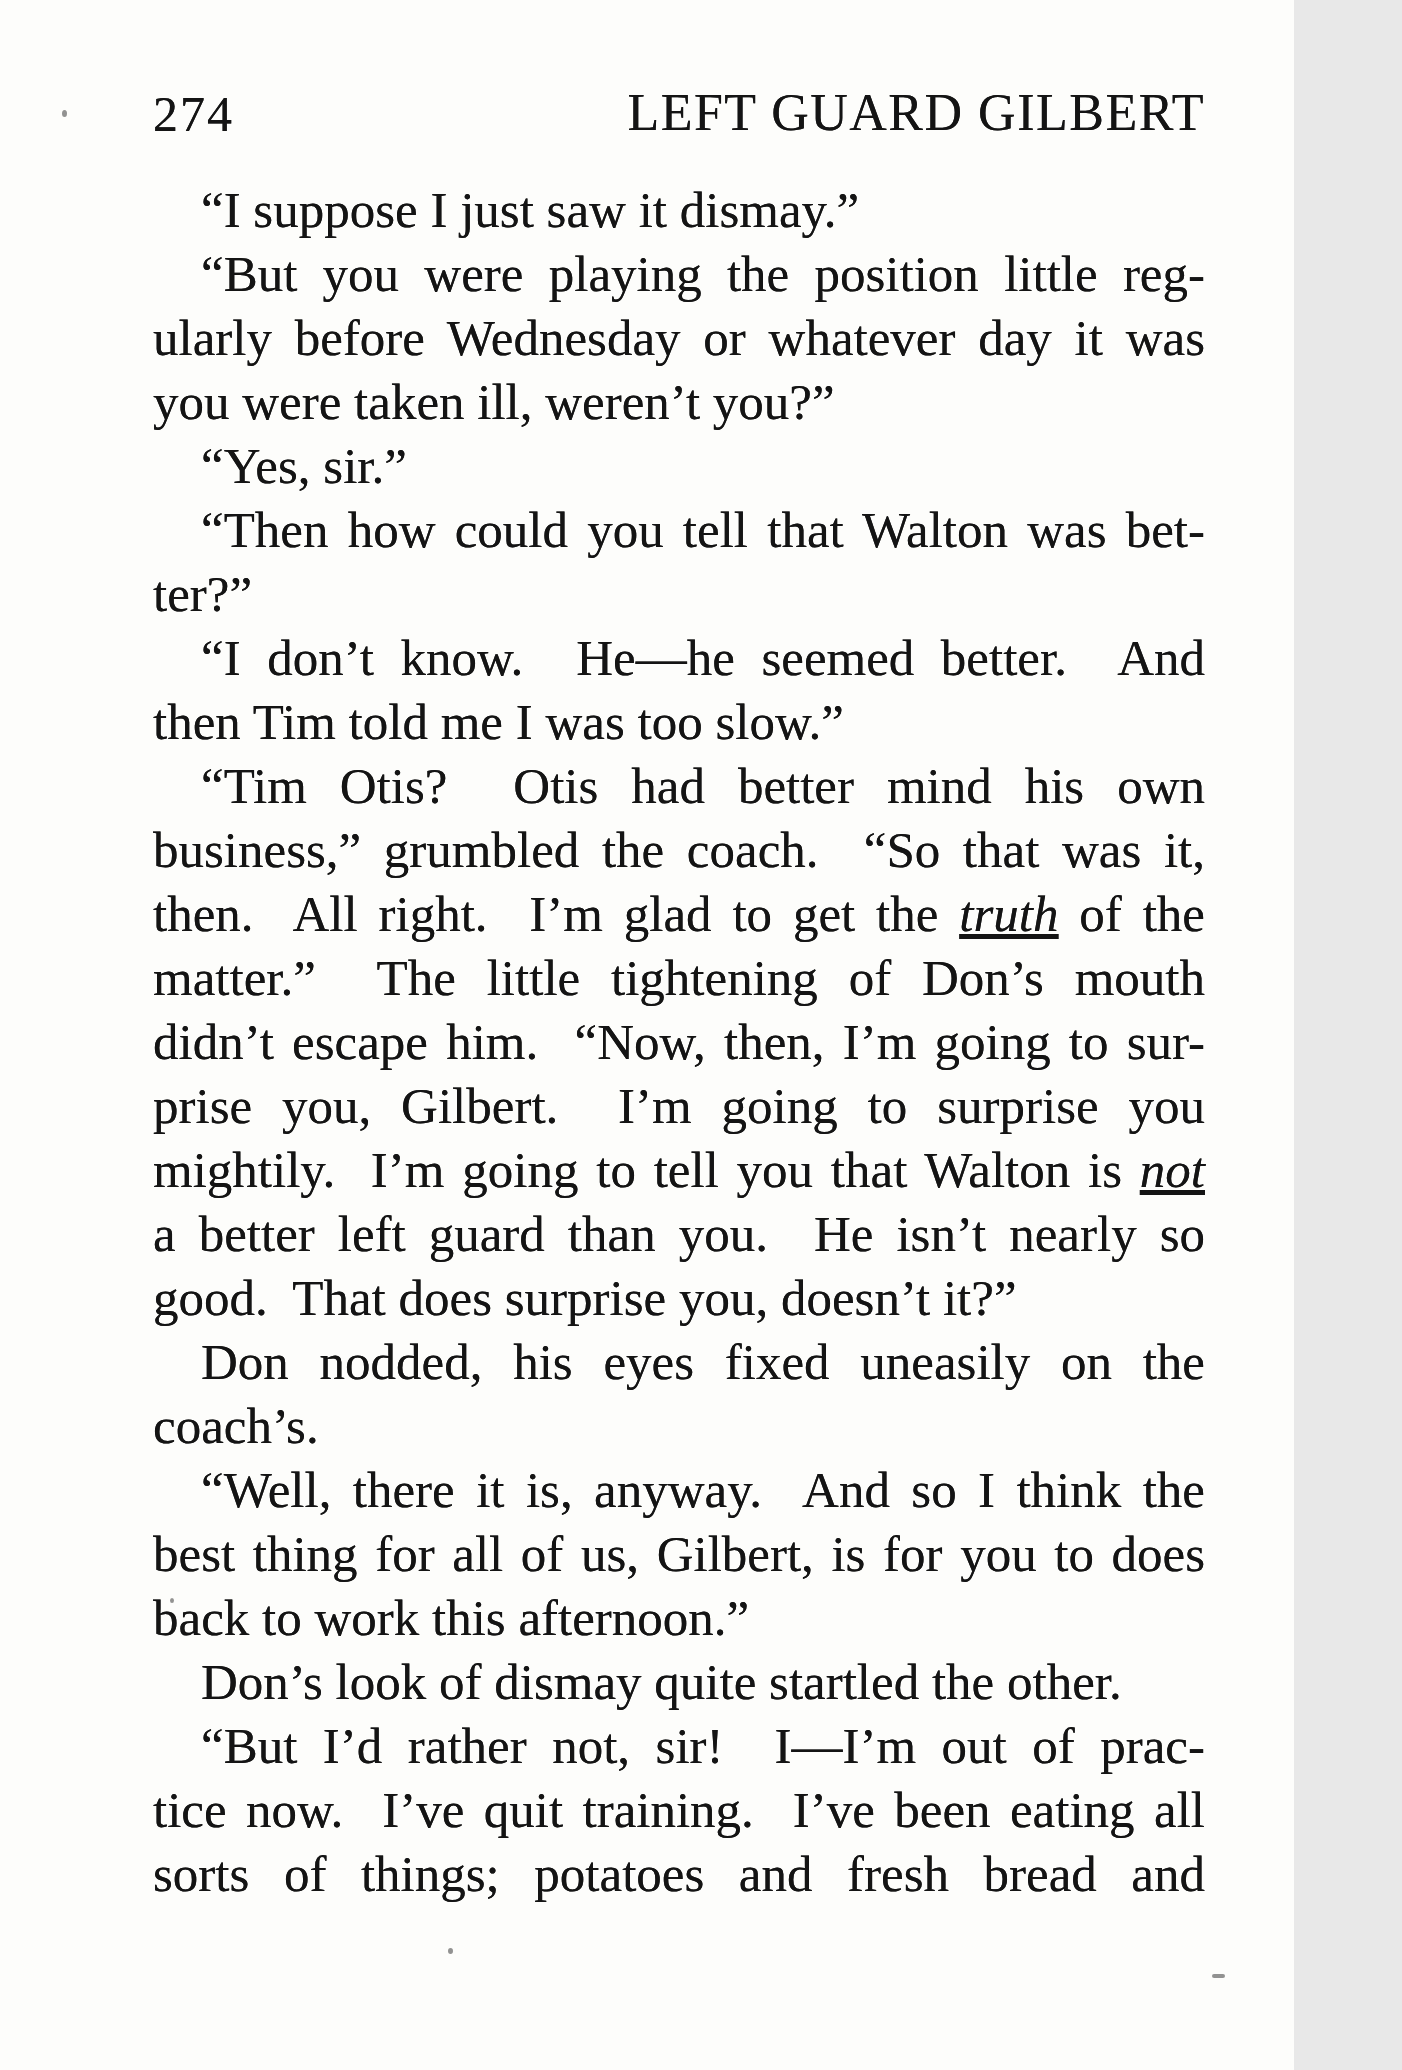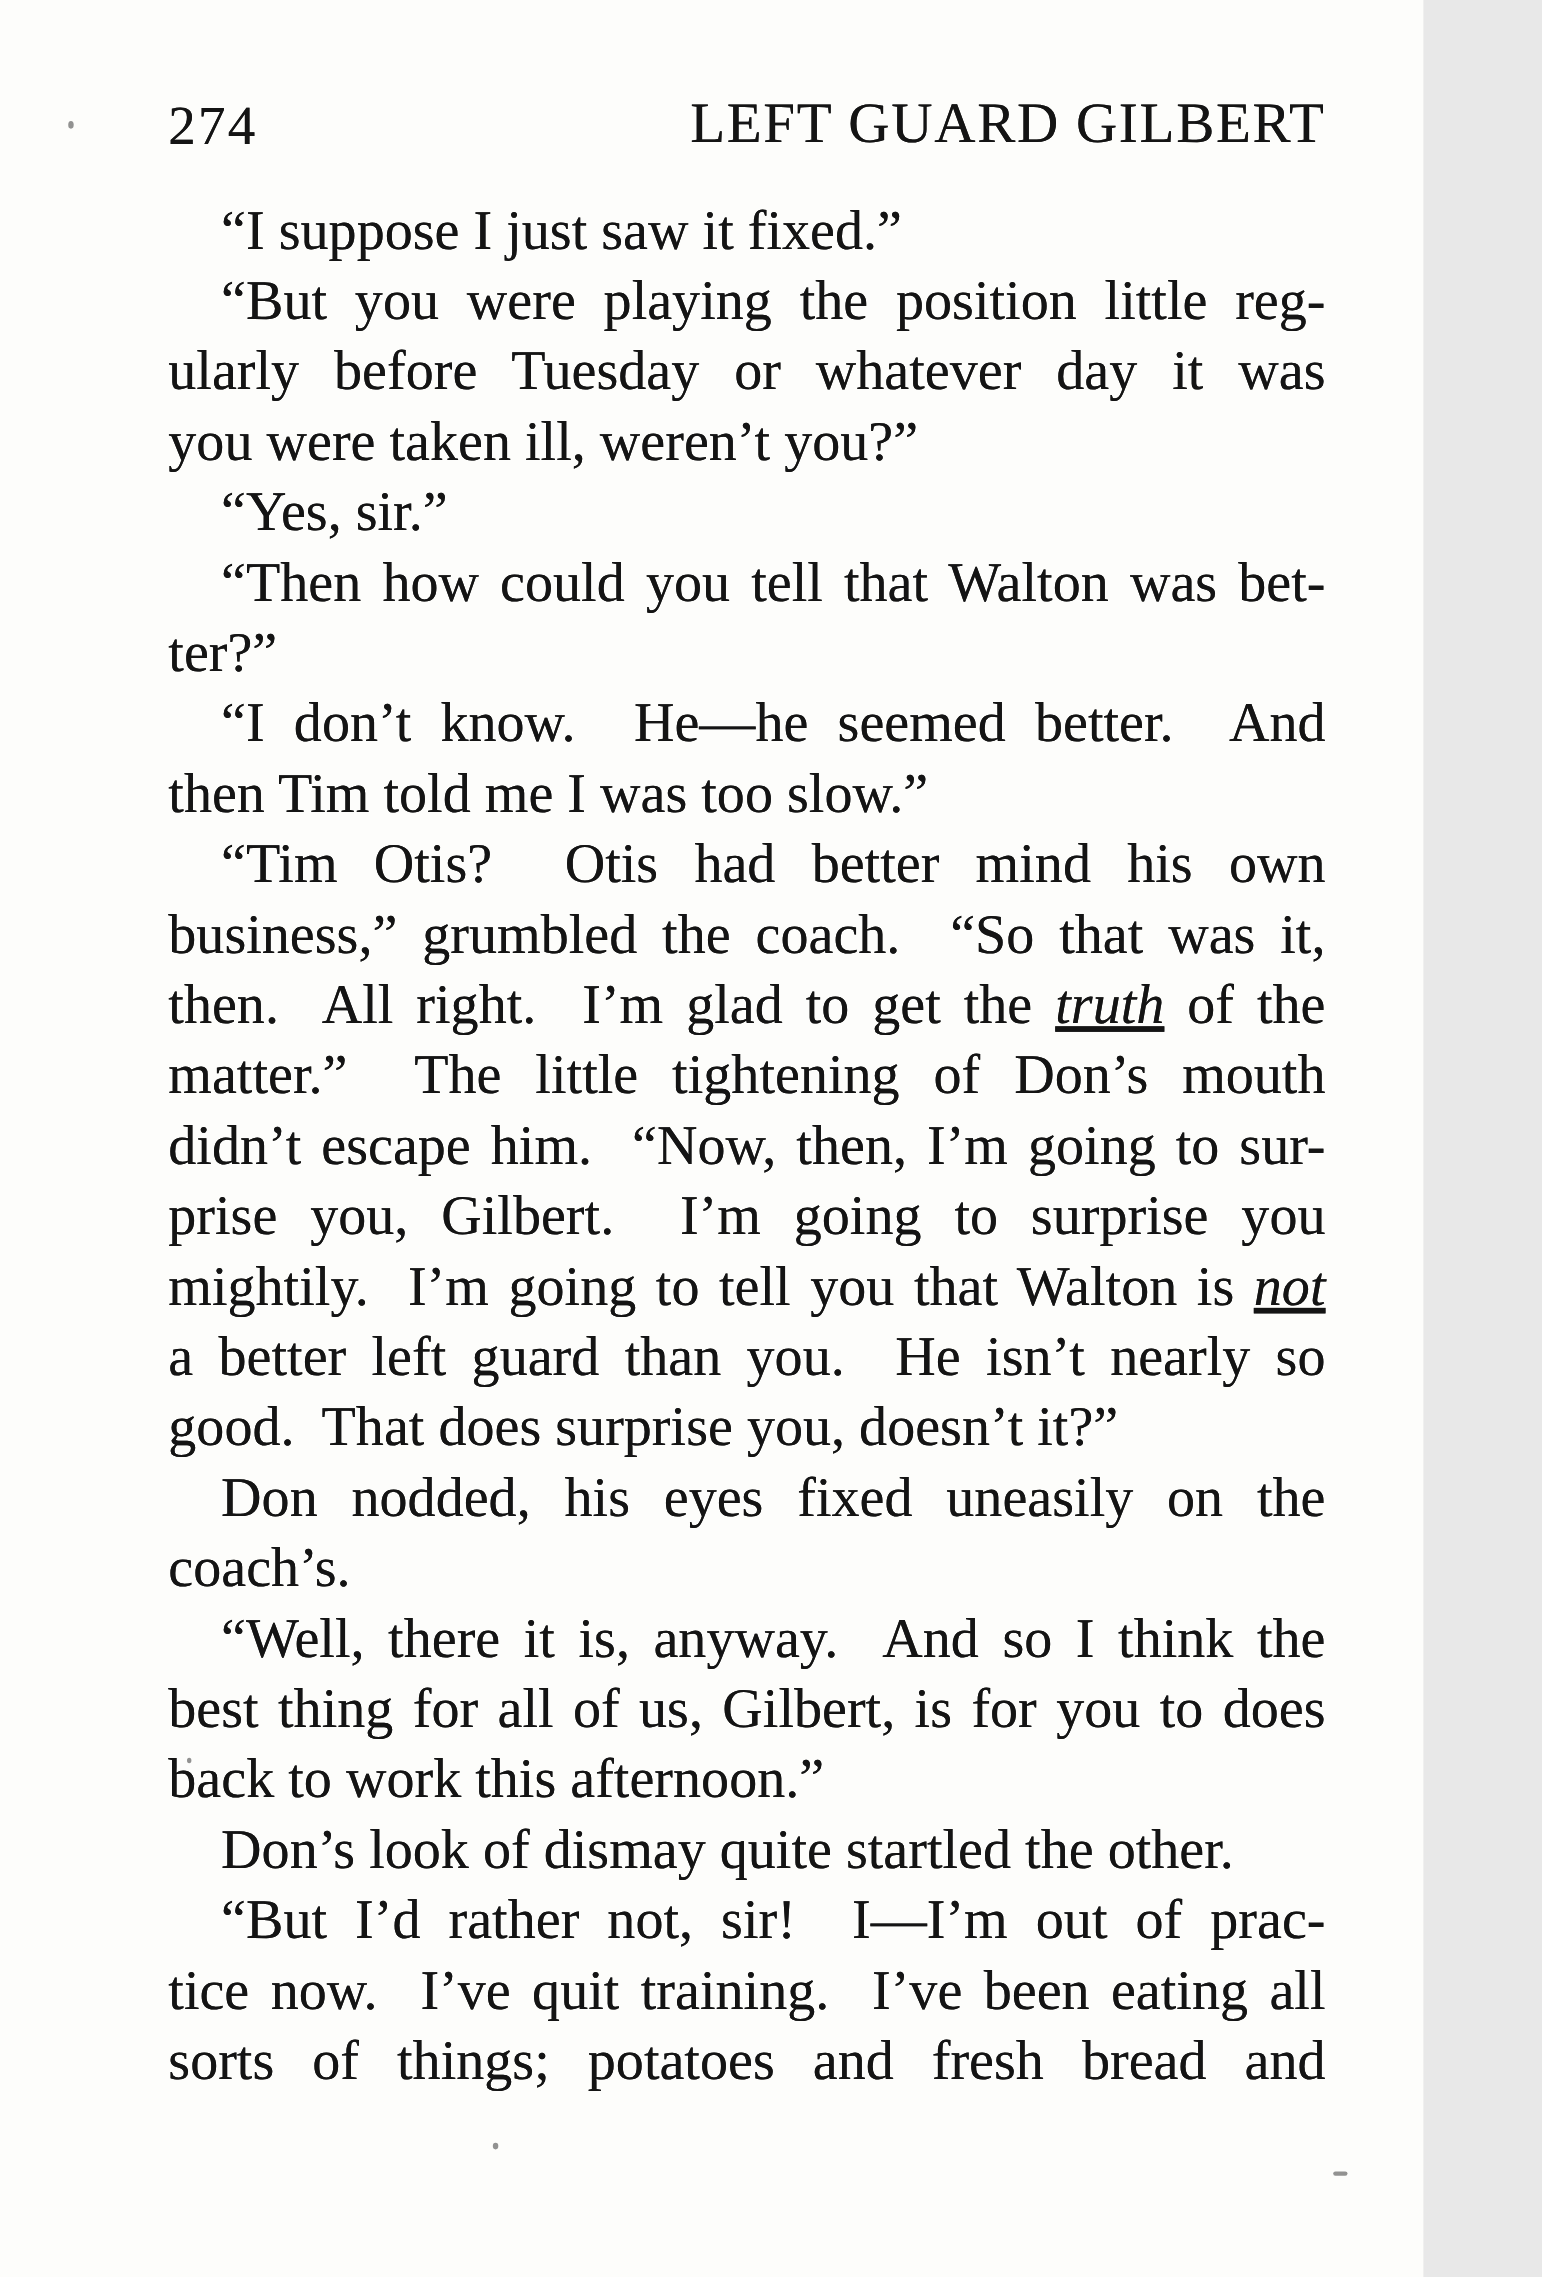--- a/index.html
+++ b/index.html
@@ -71,23 +71,23 @@
 <body>
 
 <div class="page">
 
   <div class="header">
     <span class="pagenum">274</span>
     <span class="runtitle">LEFT GUARD GILBERT</span>
   </div>
 
   <div class="text-body">
-      <div class="line ind"><span>“I suppose I just saw it fixed.”</span></div>
+      <div class="line ind"><span>“I suppose I just saw it dismay.”</span></div>
       <div class="line just ind"><span>“But you were playing the position little reg-</span></div>
-      <div class="line just"><span>ularly before Tuesday or whatever day it was</span></div>
+      <div class="line just"><span>ularly before Wednesday or whatever day it was</span></div>
       <div class="line"><span>you were taken ill, weren’t you?”</span></div>
       <div class="line ind"><span>“Yes, sir.”</span></div>
       <div class="line just ind"><span>“Then how could you tell that Walton was bet-</span></div>
       <div class="line"><span>ter?”</span></div>
       <div class="line just ind"><span>“I don’t know.&nbsp; He—he seemed better.&nbsp; And</span></div>
       <div class="line"><span>then Tim told me I was too slow.”</span></div>
       <div class="line just ind"><span>“Tim Otis?&nbsp; Otis had better mind his own</span></div>
       <div class="line just"><span>business,” grumbled the coach.&nbsp; “So that was it,</span></div>
       <div class="line just"><span>then.&nbsp; All right.&nbsp; I’m glad to get the </span><em>truth</em><span> of the</span></div>
       <div class="line just"><span>matter.”&nbsp; The little tightening of Don’s mouth</span></div>

